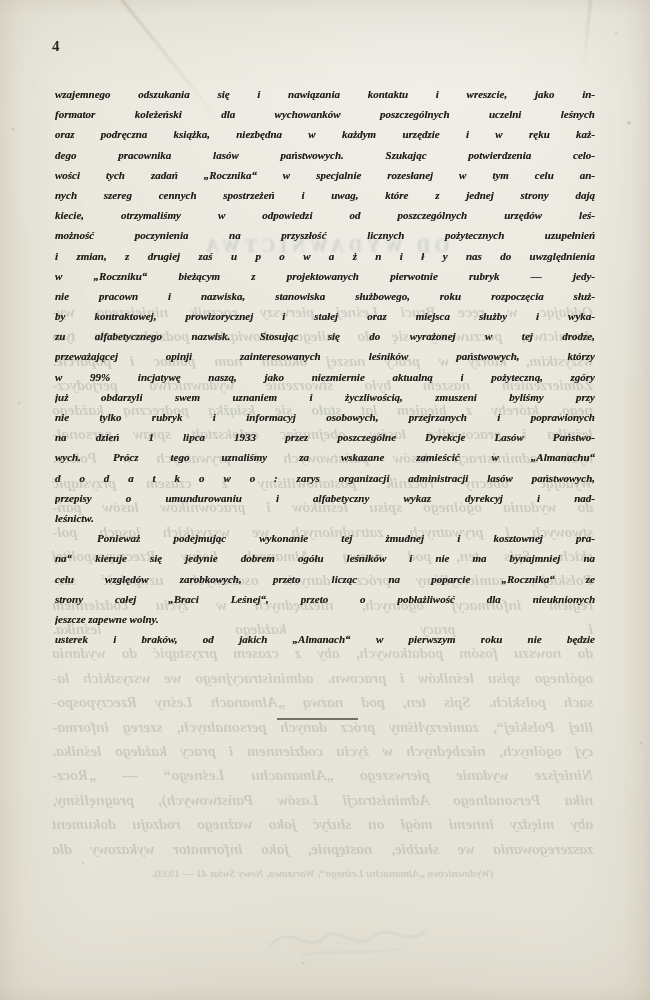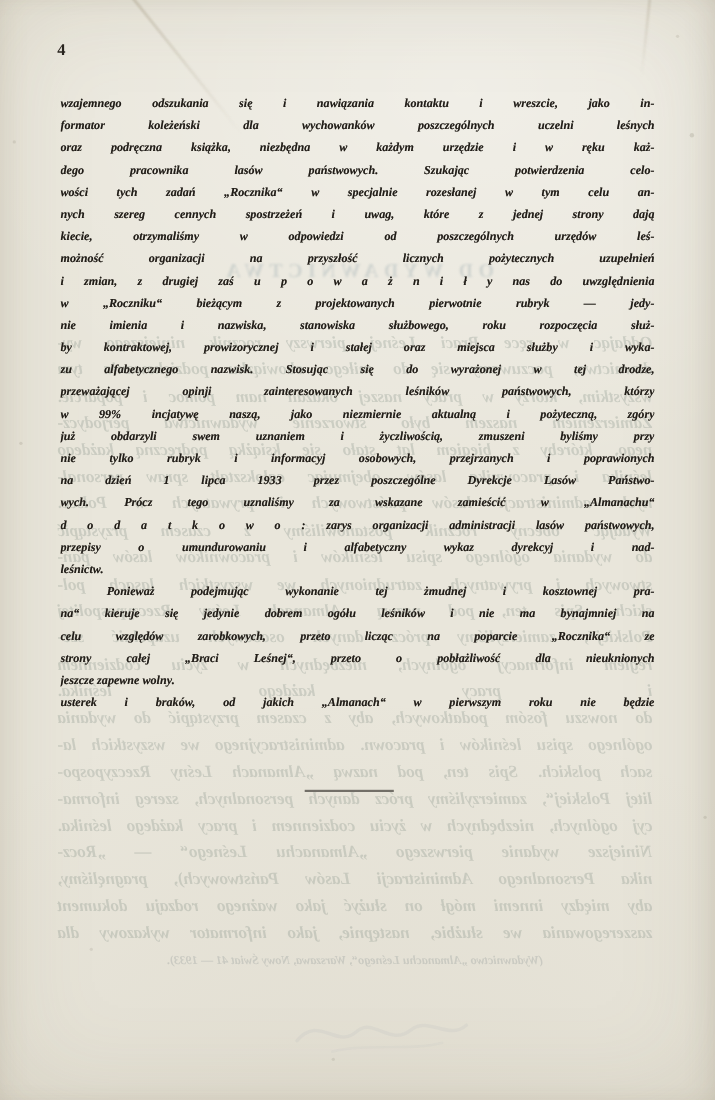--- a/index.html
+++ b/index.html
@@ -108,24 +108,24 @@
   <div class="pageno">4</div>
 
   <div class="body-text">
       <div class="line">wzajemnego odszukania się i nawiązania kontaktu i wreszcie, jako in-</div>
       <div class="line">formator koleżeński dla wychowanków poszczególnych uczelni leśnych</div>
       <div class="line">oraz podręczna książka, niezbędna w każdym urzędzie i w ręku każ-</div>
       <div class="line">dego pracownika lasów państwowych. Szukając potwierdzenia celo-</div>
       <div class="line">wości tych zadań „Rocznika“ w specjalnie rozesłanej w tym celu an-</div>
       <div class="line">nych szereg cennych spostrzeżeń i uwag, które z jednej strony dają</div>
       <div class="line">kiecie, otrzymaliśmy w odpowiedzi od poszczególnych urzędów leś-</div>
-      <div class="line">możność organizacji na przyszłość licznych pożytecznych uzupełnień</div>
+      <div class="line">możność poczynienia na przyszłość licznych pożytecznych uzupełnień</div>
       <div class="line">i zmian, z drugiej zaś u p o w a ż n i ł y nas do uwzględnienia</div>
       <div class="line">w „Roczniku“ bieżącym z projektowanych pierwotnie rubryk — jedy-</div>
-      <div class="line">nie imienia i nazwiska, stanowiska służbowego, roku rozpoczęcia służ-</div>
+      <div class="line">nie pracown i nazwiska, stanowiska służbowego, roku rozpoczęcia służ-</div>
       <div class="line">by kontraktowej, prowizorycznej i stałej oraz miejsca służby i wyka-</div>
       <div class="line">zu alfabetycznego nazwisk. Stosując się do wyrażonej w tej drodze,</div>
       <div class="line">przeważającej opinji zainteresowanych leśników państwowych, którzy</div>
       <div class="line">w 99% incjatywę naszą, jako niezmiernie aktualną i pożyteczną, zgóry</div>
       <div class="line">już obdarzyli swem uznaniem i życzliwością, zmuszeni byliśmy przy</div>
       <div class="line">nie tylko rubryk i informacyj osobowych, przejrzanych i poprawionych</div>
       <div class="line">na dzień 1 lipca 1933 przez poszczególne Dyrekcje Lasów Państwo-</div>
       <div class="line">wych. Prócz tego uznaliśmy za wskazane zamieścić w „Almanachu“</div>
       <div class="line">d o d a t k o w o : zarys organizacji administracji lasów państwowych,</div>
       <div class="line">przepisy o umundurowaniu i alfabetyczny wykaz dyrekcyj i nad-</div>

